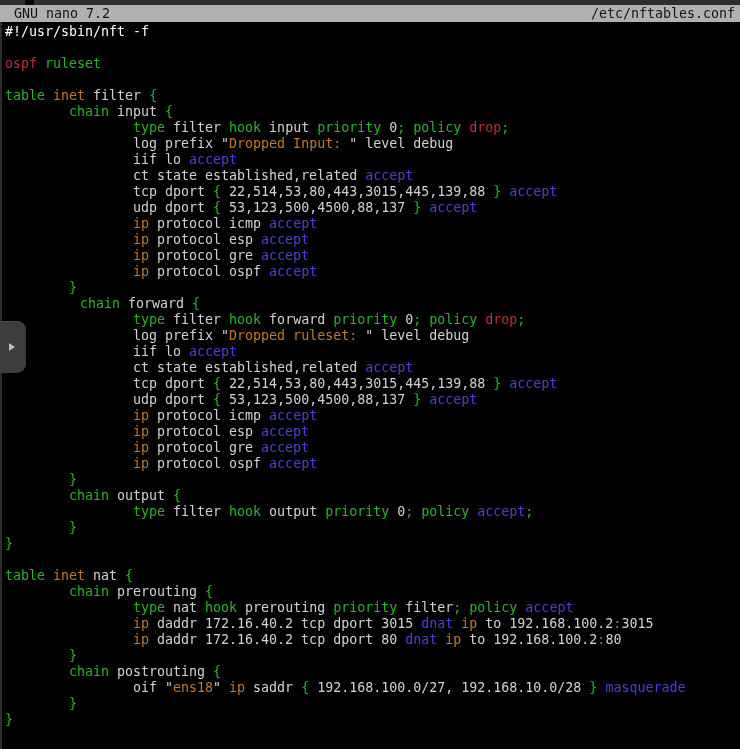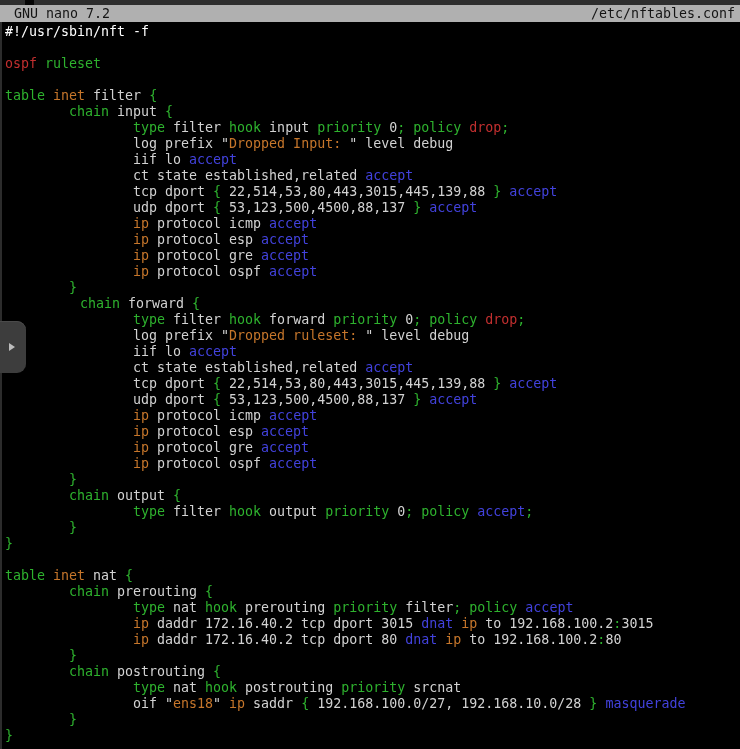--- a/index.html
+++ b/index.html
@@ -98,21 +98,20 @@
       <div class="line" style="padding-left: 69px;"><span style="color: rgb(46, 178, 46);">}</span></div>
       <div class="line" style="padding-left: 5px;"><span style="color: rgb(46, 178, 46);">}</span></div>
       <div class="line" style="padding-left: 5px;"></div>
       <div class="line" style="padding-left: 5px;"><span style="color: rgb(46, 178, 46);">table</span><span style="color: rgb(210, 210, 210);"> </span><span style="color: rgb(198, 118, 43);">inet</span><span style="color: rgb(210, 210, 210);"> nat </span><span style="color: rgb(46, 178, 46);">{</span></div>
       <div class="line" style="padding-left: 69px;"><span style="color: rgb(46, 178, 46);">chain</span><span style="color: rgb(210, 210, 210);"> prerouting </span><span style="color: rgb(46, 178, 46);">{</span></div>
       <div class="line" style="padding-left: 133px;"><span style="color: rgb(46, 178, 46);">type</span><span style="color: rgb(210, 210, 210);"> nat </span><span style="color: rgb(46, 178, 46);">hook</span><span style="color: rgb(210, 210, 210);"> prerouting </span><span style="color: rgb(46, 178, 46);">priority</span><span style="color: rgb(210, 210, 210);"> filter</span><span style="color: rgb(46, 178, 46);">;</span><span style="color: rgb(210, 210, 210);"> </span><span style="color: rgb(46, 178, 46);">policy</span><span style="color: rgb(210, 210, 210);"> </span><span style="color: rgb(66, 66, 221);">accept</span></div>
       <div class="line" style="padding-left: 133px;"><span style="color: rgb(198, 118, 43);">ip</span><span style="color: rgb(210, 210, 210);"> daddr 172.16.40.2 tcp dport 3015 </span><span style="color: rgb(66, 66, 221);">dnat</span><span style="color: rgb(210, 210, 210);"> </span><span style="color: rgb(198, 118, 43);">ip</span><span style="color: rgb(210, 210, 210);"> to 192.168.100.2</span><span style="color: rgb(46, 178, 46);">:</span><span style="color: rgb(210, 210, 210);">3015</span></div>
       <div class="line" style="padding-left: 133px;"><span style="color: rgb(198, 118, 43);">ip</span><span style="color: rgb(210, 210, 210);"> daddr 172.16.40.2 tcp dport 80 </span><span style="color: rgb(66, 66, 221);">dnat</span><span style="color: rgb(210, 210, 210);"> </span><span style="color: rgb(198, 118, 43);">ip</span><span style="color: rgb(210, 210, 210);"> to 192.168.100.2</span><span style="color: rgb(46, 178, 46);">:</span><span style="color: rgb(210, 210, 210);">80</span></div>
       <div class="line" style="padding-left: 69px;"><span style="color: rgb(46, 178, 46);">}</span></div>
       <div class="line" style="padding-left: 69px;"><span style="color: rgb(46, 178, 46);">chain</span><span style="color: rgb(210, 210, 210);"> postrouting </span><span style="color: rgb(46, 178, 46);">{</span></div>
-      <div class="line" style="padding-left: 133px;"><span style="color: rgb(46, 178, 46);">type</span><span style="color: rgb(210, 210, 210);"> nat </span><span style="color: rgb(46, 178, 46);">hook</span><span style="color: rgb(210, 210, 210);"> postrouting </span><span style="color: rgb(46, 178, 46);">priority</span><span style="color: rgb(210, 210, 210);"> srcnat</span></div>
       <div class="line" style="padding-left: 133px;"><span style="color: rgb(210, 210, 210);">oif "</span><span style="color: rgb(198, 118, 43);">ens18</span><span style="color: rgb(210, 210, 210);">" </span><span style="color: rgb(198, 118, 43);">ip</span><span style="color: rgb(210, 210, 210);"> saddr </span><span style="color: rgb(46, 178, 46);">{</span><span style="color: rgb(210, 210, 210);"> 192.168.100.0/27, 192.168.10.0/28 </span><span style="color: rgb(46, 178, 46);">}</span><span style="color: rgb(210, 210, 210);"> </span><span style="color: rgb(66, 66, 221);">masquerade</span></div>
       <div class="line" style="padding-left: 69px;"><span style="color: rgb(46, 178, 46);">}</span></div>
       <div class="line" style="padding-left: 5px;"><span style="color: rgb(46, 178, 46);">}</span></div>
     </div>
   <div class="left-strip"></div>
   <div class="side-handle">
     <span class="tri"></span>
   </div>
 </div>
 

